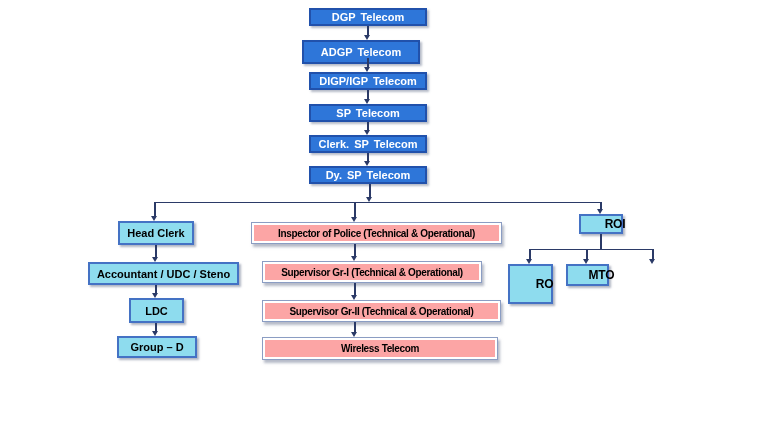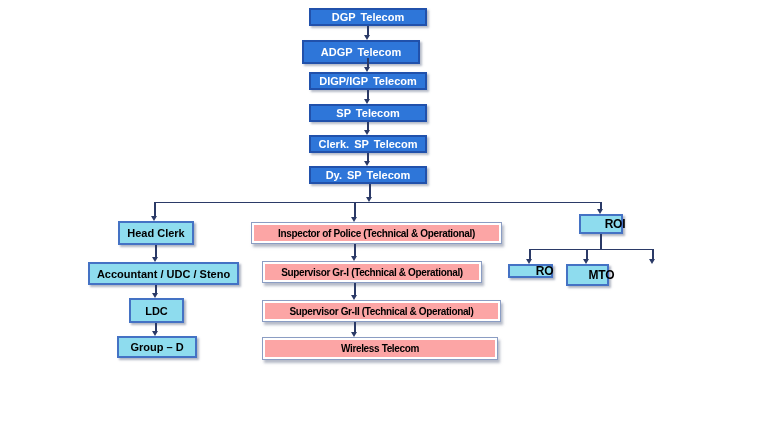--- a/index.html
+++ b/index.html
@@ -97,16 +97,16 @@
   <div class="vline" style="left:600.25px;top:234px;height:15px"></div>
   <div class="hline" style="left:530px;top:248.5px;width:123px"></div>
 
   <div class="vline" style="left:529.25px;top:249px;height:10px"></div>
   <div class="ah" style="left:526px;top:259px"></div>
   <div class="vline" style="left:586.25px;top:249px;height:10px"></div>
   <div class="ah" style="left:583px;top:259px"></div>
   <div class="vline" style="left:652.25px;top:249px;height:10px"></div>
   <div class="ah" style="left:649px;top:259px"></div>
 
-  <div class="box cyan small" style="left:508px;top:264px;width:45px;height:14px">RO</div>
+  <div class="box cyan small" style="left:508px;top:264px;width:45px;height:40px">RO</div>
   <div class="box cyan small" style="left:566px;top:264px;width:43px;height:22px">MTO</div>
 
 </div>
 
 </body></html>

